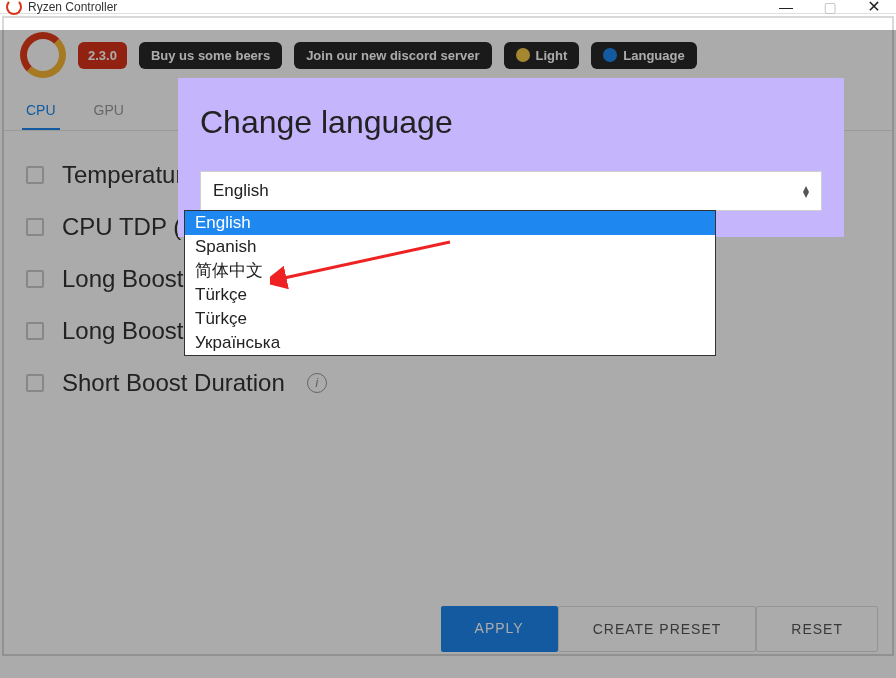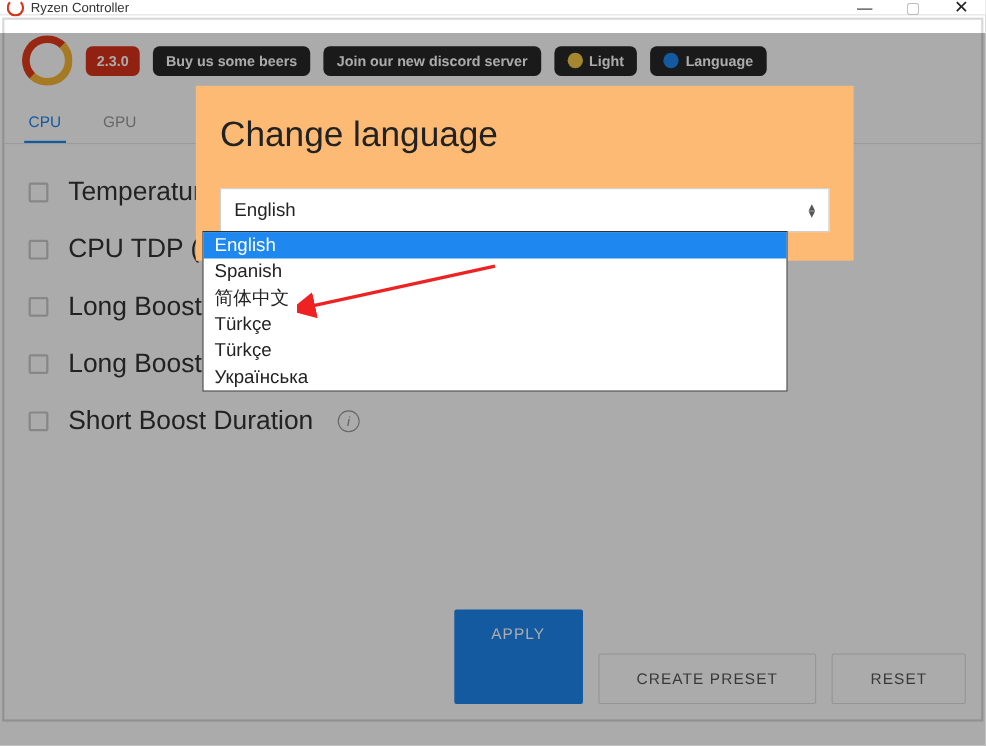--- a/index.html
+++ b/index.html
@@ -124,52 +124,51 @@
     font-style: italic;
     color: #888;
     display: flex;
     align-items: center; justify-content: center;
     margin-left: 4px;
   }
 
   
   .footer {
     position: absolute;
-    bottom: 14px;
+    bottom: 2px;
     right: 14px;
     display: flex;
-    gap: 14px;
   }
   .btn {
     padding: 14px 34px;
     font-size: 14px;
     letter-spacing: 1px;
     cursor: pointer;
     text-align: center;
     border-radius: 2px;
   }
   .btn.primary { background: #1e87f0; color: #fff; }
-  .btn.default { background: #fff; color: #555; border: 1px solid #ddd; margin-top: 40px; }
+  .btn.default { background: #fff; color: #555; border: 1px solid #ddd; }
 
   
   .overlay {
     position: absolute;
     inset: 30px 0 0 0;
     background: rgba(0,0,0,0.33);
     z-index: 5;
     pointer-events: none;
   }
 
   
   .modal {
     position: absolute;
     left: 178px;
     top: 78px;
-    width: 598px;
-    background: #fdba74;
+    width: 666px;
+    background: #c4b5fd;
     color: #fff;
     z-index: 10;
     padding: 26px 22px 26px 22px;
   }
   .modal h1 {
     font-size: 32px;
     font-weight: 400;
     margin-bottom: 30px;
     color: #222;
   }

